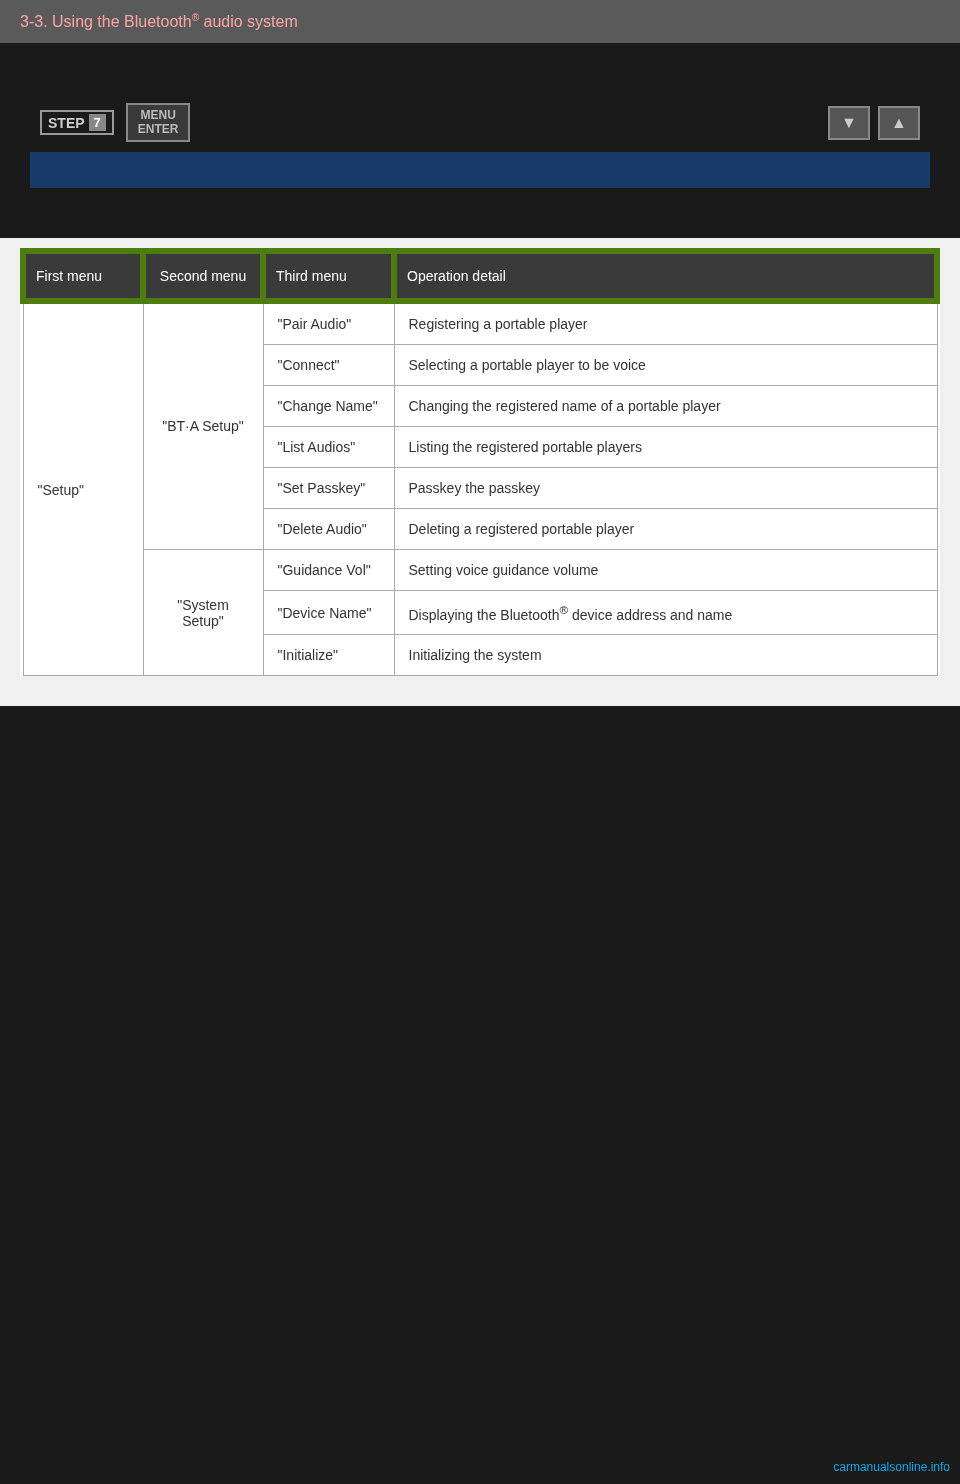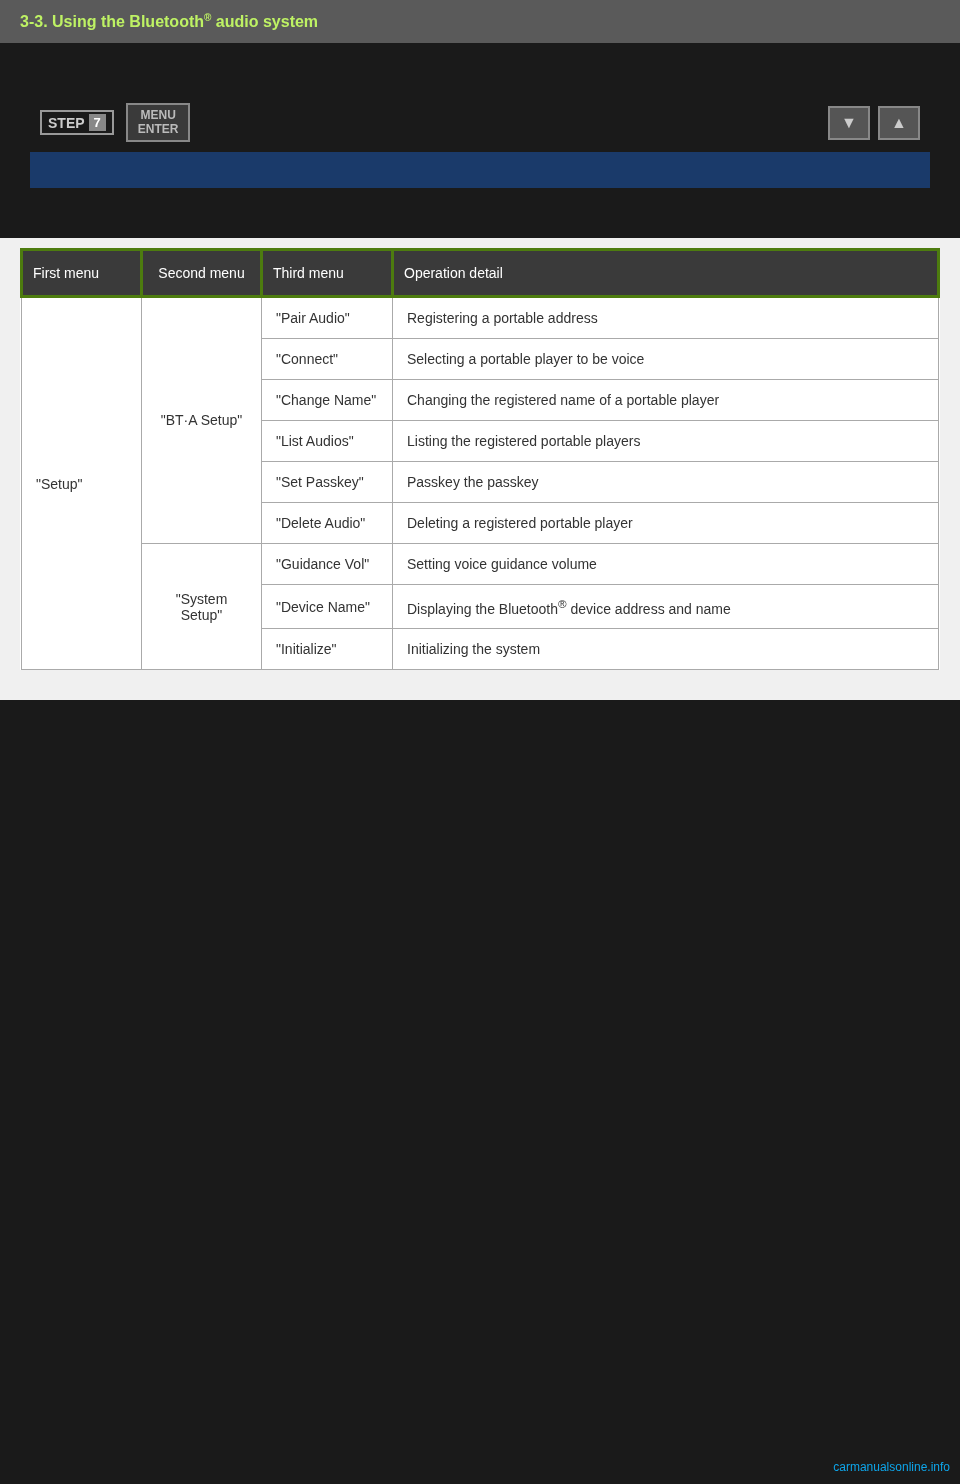--- a/index.html
+++ b/index.html
@@ -13,23 +13,23 @@
     }
 
     .header-bar {
       background: #5a5a5a;
       padding: 12px 20px;
       display: flex;
       align-items: center;
     }
 
     .header-title {
-      color: #bef264;
+      color: #fca5a5;
       font-size: 16px;
-      font-weight: bold;
+      font-weight: normal;
     }
 
     .header-title sup {
       font-size: 10px;
     }
 
     .main-content {
       background: #1a1a1a;
       padding: 20px 30px;
     }
@@ -124,21 +124,21 @@
       background: #fff;
       border: 1px solid #999;
     }
 
     .menu-table th {
       background: #3a3a3a;
       color: #fff;
       padding: 14px 10px;
       font-size: 14px;
       font-weight: normal;
-      border: 3px solid #4d7c0f;
+      border: 6px solid #4d7c0f;
       text-align: center;
       vertical-align: middle;
     }
 
     .menu-table td {
       padding: 12px 14px;
       font-size: 14px;
       border: 1px solid #aaa;
       vertical-align: middle;
       background: #fff;
@@ -226,21 +226,21 @@
         <th class="col-third">Third menu</th>
         <th class="col-detail">Operation detail</th>
       </tr>
     </thead>
     <tbody>
 
       <tr>
         <td class="col-first cell-center-valign" rowspan="9">"Setup"</td>
         <td class="col-second cell-center-valign" rowspan="6">"BT·A Setup"</td>
         <td class="col-third">"Pair Audio"</td>
-        <td class="col-detail">Registering a portable address</td>
+        <td class="col-detail">Registering a portable player</td>
       </tr>
 
       <tr>
         <td class="col-third">"Connect"</td>
         <td class="col-detail">Selecting a portable player to be voice</td>
       </tr>
 
       <tr>
         <td class="col-third">"Change Name"</td>
         <td class="col-detail">Changing the registered name of a portable player</td>

